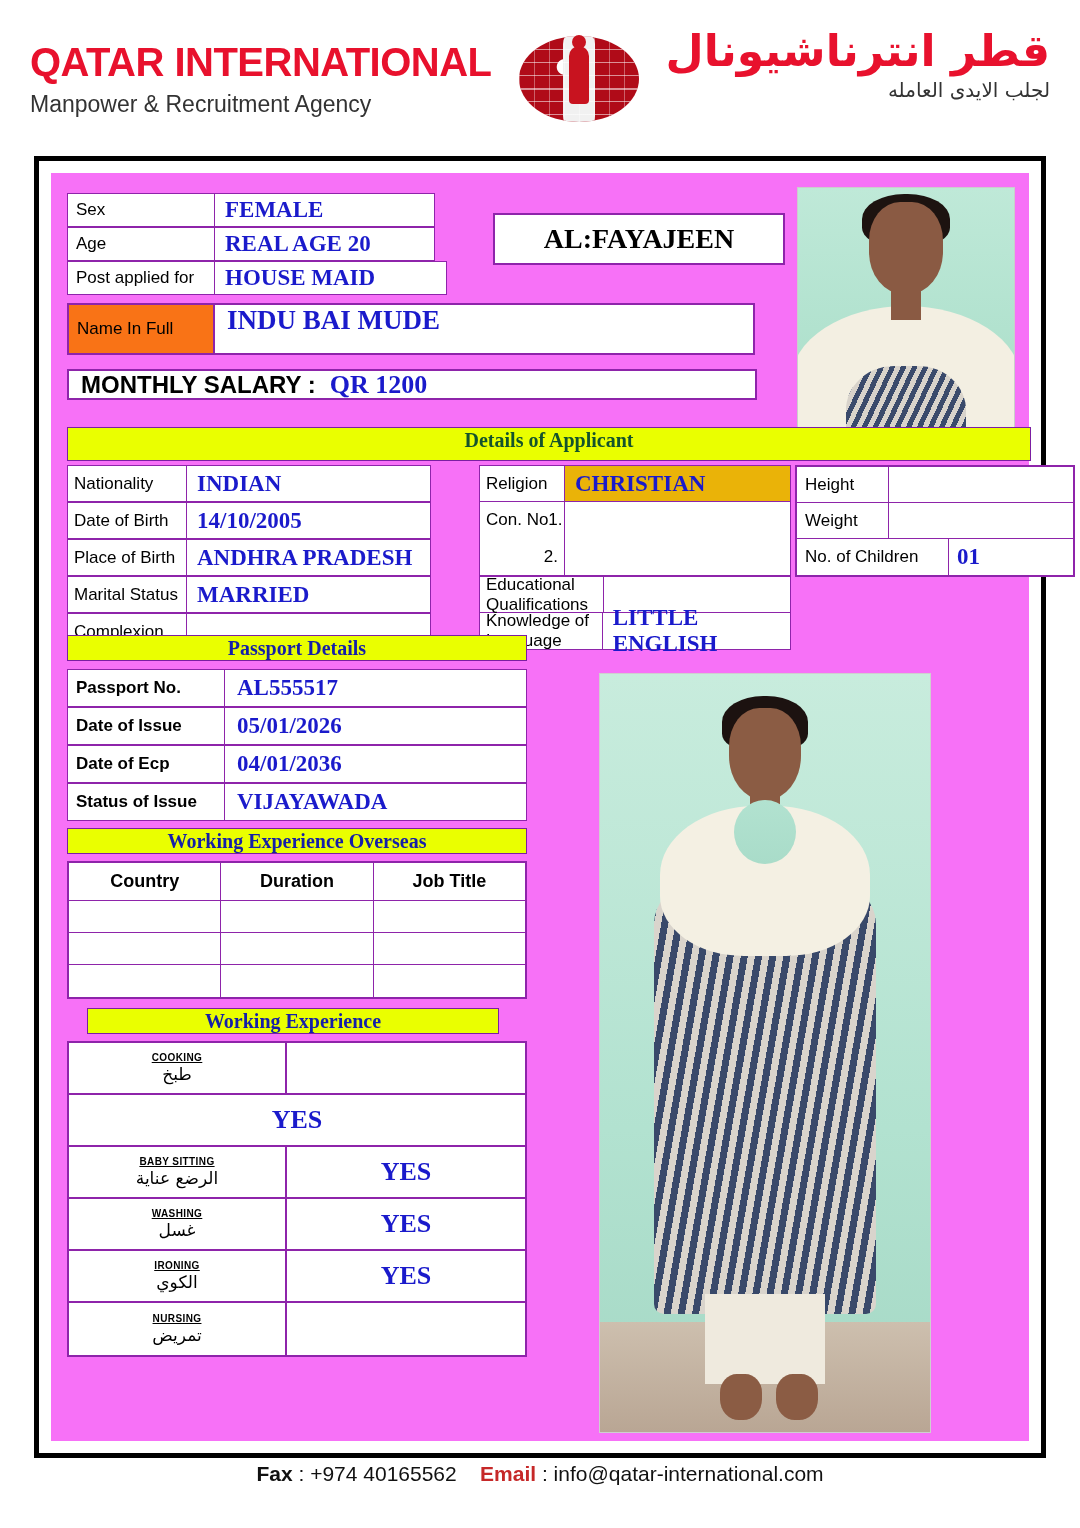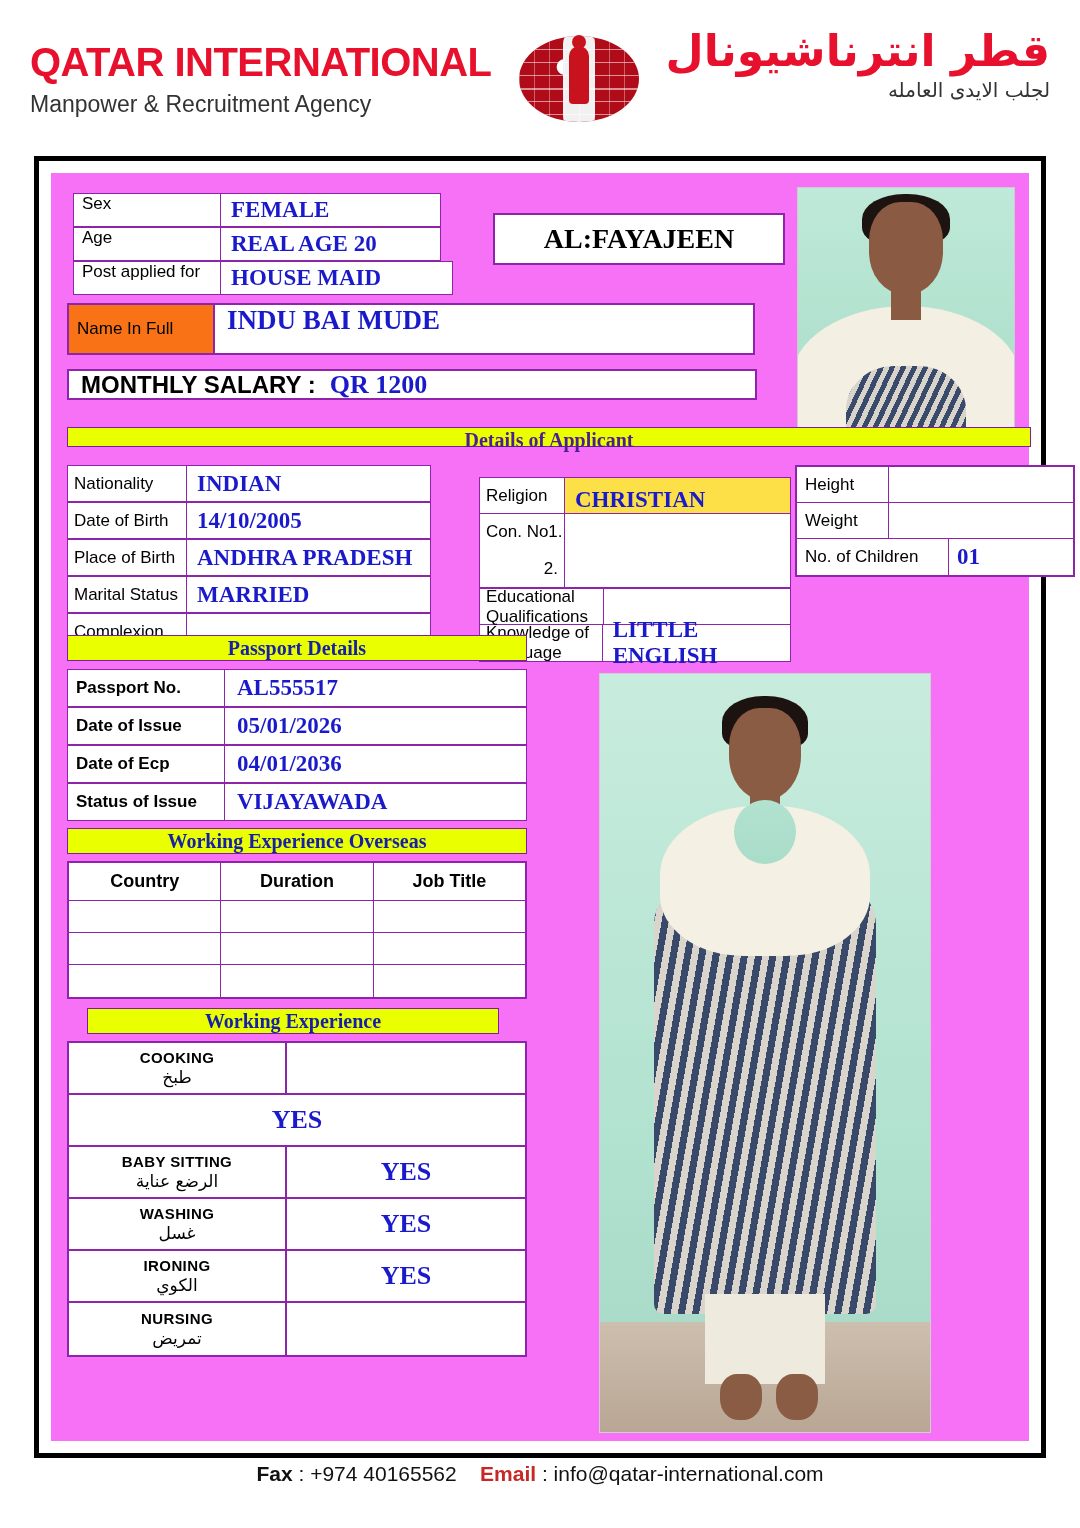--- a/index.html
+++ b/index.html
@@ -125,21 +125,21 @@
     color: #1a1acb;
     font-size: 23px;
   }
 
   
   .topleft { position: absolute; left: 16px; top: 20px; width: 700px; }
 
   .row3 { display: flex; height: 34px; }
   .row3 .c1 {
     width: 148px; background:#ffffff; border:1.5px solid #8e24aa;
-    display:flex; padding-left:8px;margin-left:6px;
+    display:flex; align-items:center; padding-left:8px;
   }
   .row3 .c2 {
     width: 220px; background:#ffffff; border:1.5px solid #8e24aa; border-left:none;
     display:flex; align-items:center; padding-left:10px;
   }
   .row3 .c2.wide { width: 232px; }
 
   .namerow { display:flex; height: 52px; margin-top: 8px; }
   .namerow .c1 {
     width: 148px; background:#f97316; border:2px solid #8e24aa;
@@ -205,41 +205,41 @@
   }
 
   
   .bar {
     background:#eaff00; border:1.5px solid #7b1fa2;
     text-align:center;
     font-family:"Liberation Serif", serif;
     font-weight:bold; font-size:20px; color:#151fa8;
   }
   .bar.detail {
-    position:absolute; left:16px; top:254px; width:964px; height:20px;
-    line-height:24px; color:#4c1d95;
+    position:absolute; left:16px; top:254px; width:964px; height:34px;
+    line-height:24px; color:#14532d;
   }
 
   
   .details { position:absolute; left:16px; top: 292px; width: 964px; }
   .dleft { position:absolute; left:0; top:0; width: 364px; }
   .drow { display:flex; height:37px; }
   .drow .dl {
     width: 120px; background:#ffffff; border:1.5px solid #8e24aa;
     display:flex; align-items:center; padding-left:6px;
   }
   .drow .dv {
     flex:1; background:#ffffff; border:1.5px solid #8e24aa; border-left:none;
     display:flex; align-items:center; padding-left:10px;
   }
 
-  .dmid { position:absolute; left: 368px; top:12px; width: 356px; padding-left: 44px; }
+  .dmid { position:absolute; left: 368px; top:0; width: 356px; padding-left: 44px; }
   .dmid .r1 { display:flex; height:37px; }
   .dmid .r1 .dl { width: 86px; background:#fff; border:1.5px solid #8e24aa; display:flex; align-items:center; padding-left:6px;}
-  .dmid .r1 .dv { flex:1; background:#fde047; border:1.5px solid #8e24aa; border-left:none; display:flex; align-items:flex-end; padding-left:10px;}
+  .dmid .r1 .dv { flex:1; background:#eab308; border:1.5px solid #8e24aa; border-left:none; display:flex; align-items:center; padding-left:10px;}
   .dmid .con {
     display:flex; height:74px;
   }
   .dmid .con .cl {
     width:86px; background:#fff; border:1.5px solid #8e24aa; border-top:none;
     display:flex; flex-direction:column; justify-content:space-around; padding-left:6px;
   }
   .dmid .con .cr { flex:1; background:#fff; border:1.5px solid #8e24aa; border-left:none; border-top:none;}
   .dmid .eq { display:flex; height:37px; }
   .dmid .eq .el { width: 220px; background:#fff; border:1.5px solid #8e24aa; display:flex; align-items:center; padding-left:6px;}
@@ -284,21 +284,21 @@
   .otable .orow:last-child div { border-bottom:none; }
 
   
   .bar.work { position:absolute; left:4px; top:835px; width:412px; height:26px; line-height:24px;margin-left:32px;}
   .wtable { position:absolute; left:16px; top:868px; width:460px; border:2px solid #8e24aa; background:#fff;}
   .wtable .wrow { display:flex; height:52px; }
   .wtable .wrow .wl {
     width: 218px; border-right:2px solid #8e24aa; border-bottom:2px solid #8e24aa;
     display:flex; flex-direction:column; align-items:center; justify-content:center;
   }
-  .wtable .wrow .wl .en { font-size:15px; font-weight:bold; letter-spacing:0.4px; }
+  .wtable .wrow .wl .en { font-size:10px; font-weight:bold; letter-spacing:0.4px;text-decoration:underline; }
   .wtable .wrow .wl .ar { font-size:17px; font-family:"DejaVu Sans", sans-serif; direction:rtl; margin-top:1px;}
   .wtable .wrow .wv {
     flex:1; border-bottom:2px solid #8e24aa;
     display:flex; align-items:center; justify-content:center;
   }
   .wtable .wrow .wv span {
     font-family:"Liberation Serif", serif; font-weight:bold; color:#1a1acb; font-size:26px;
   }
   .wtable .wrow:last-child .wl, .wtable .wrow:last-child .wv { border-bottom:none; }
 

